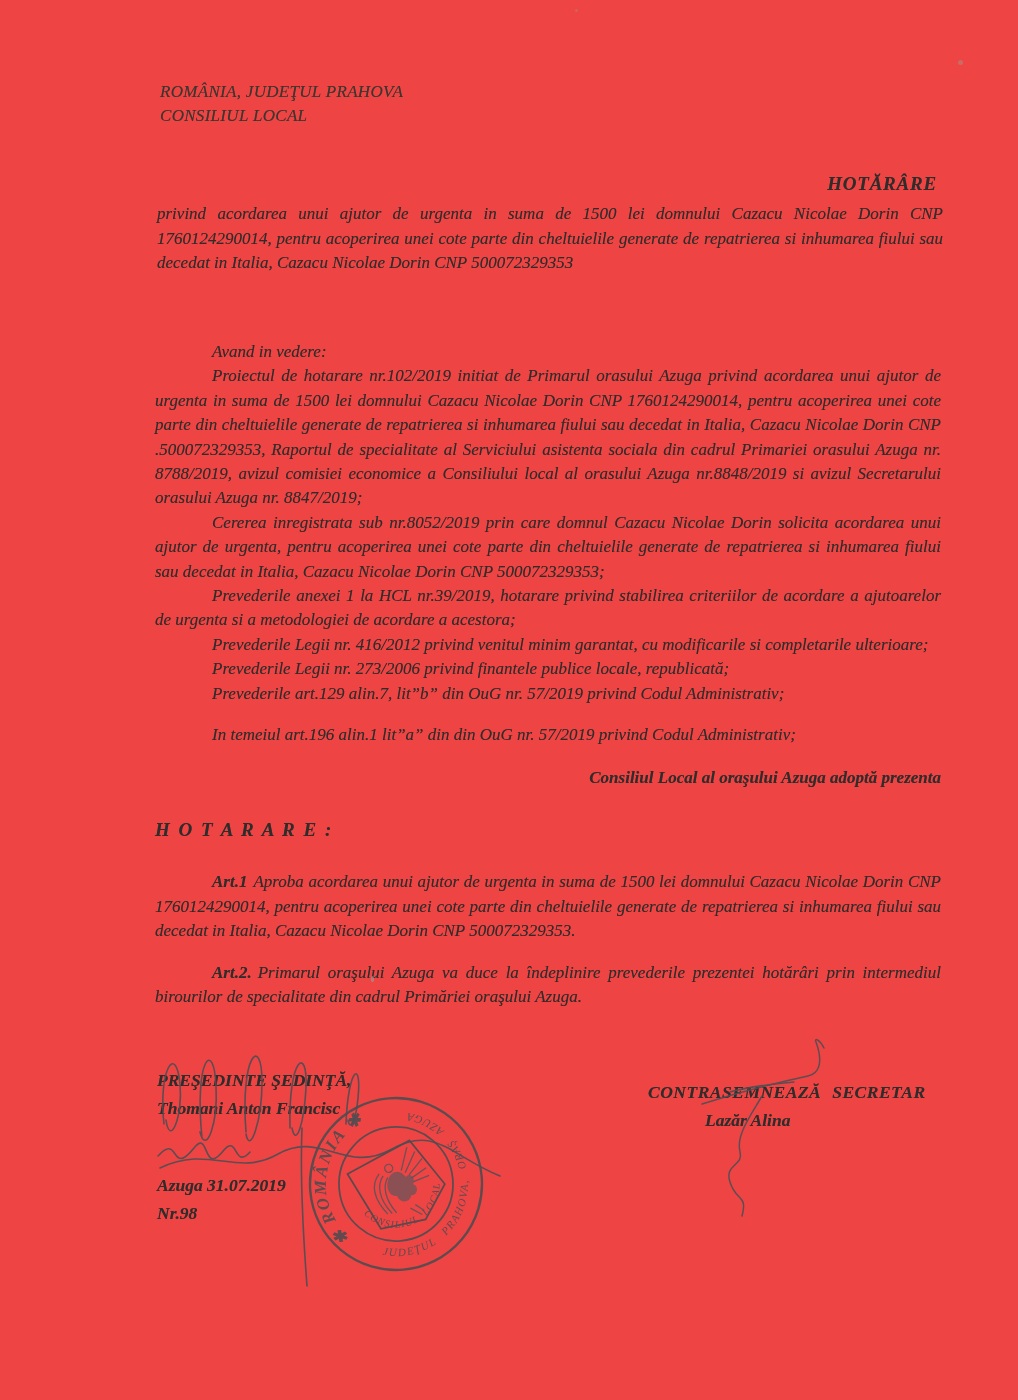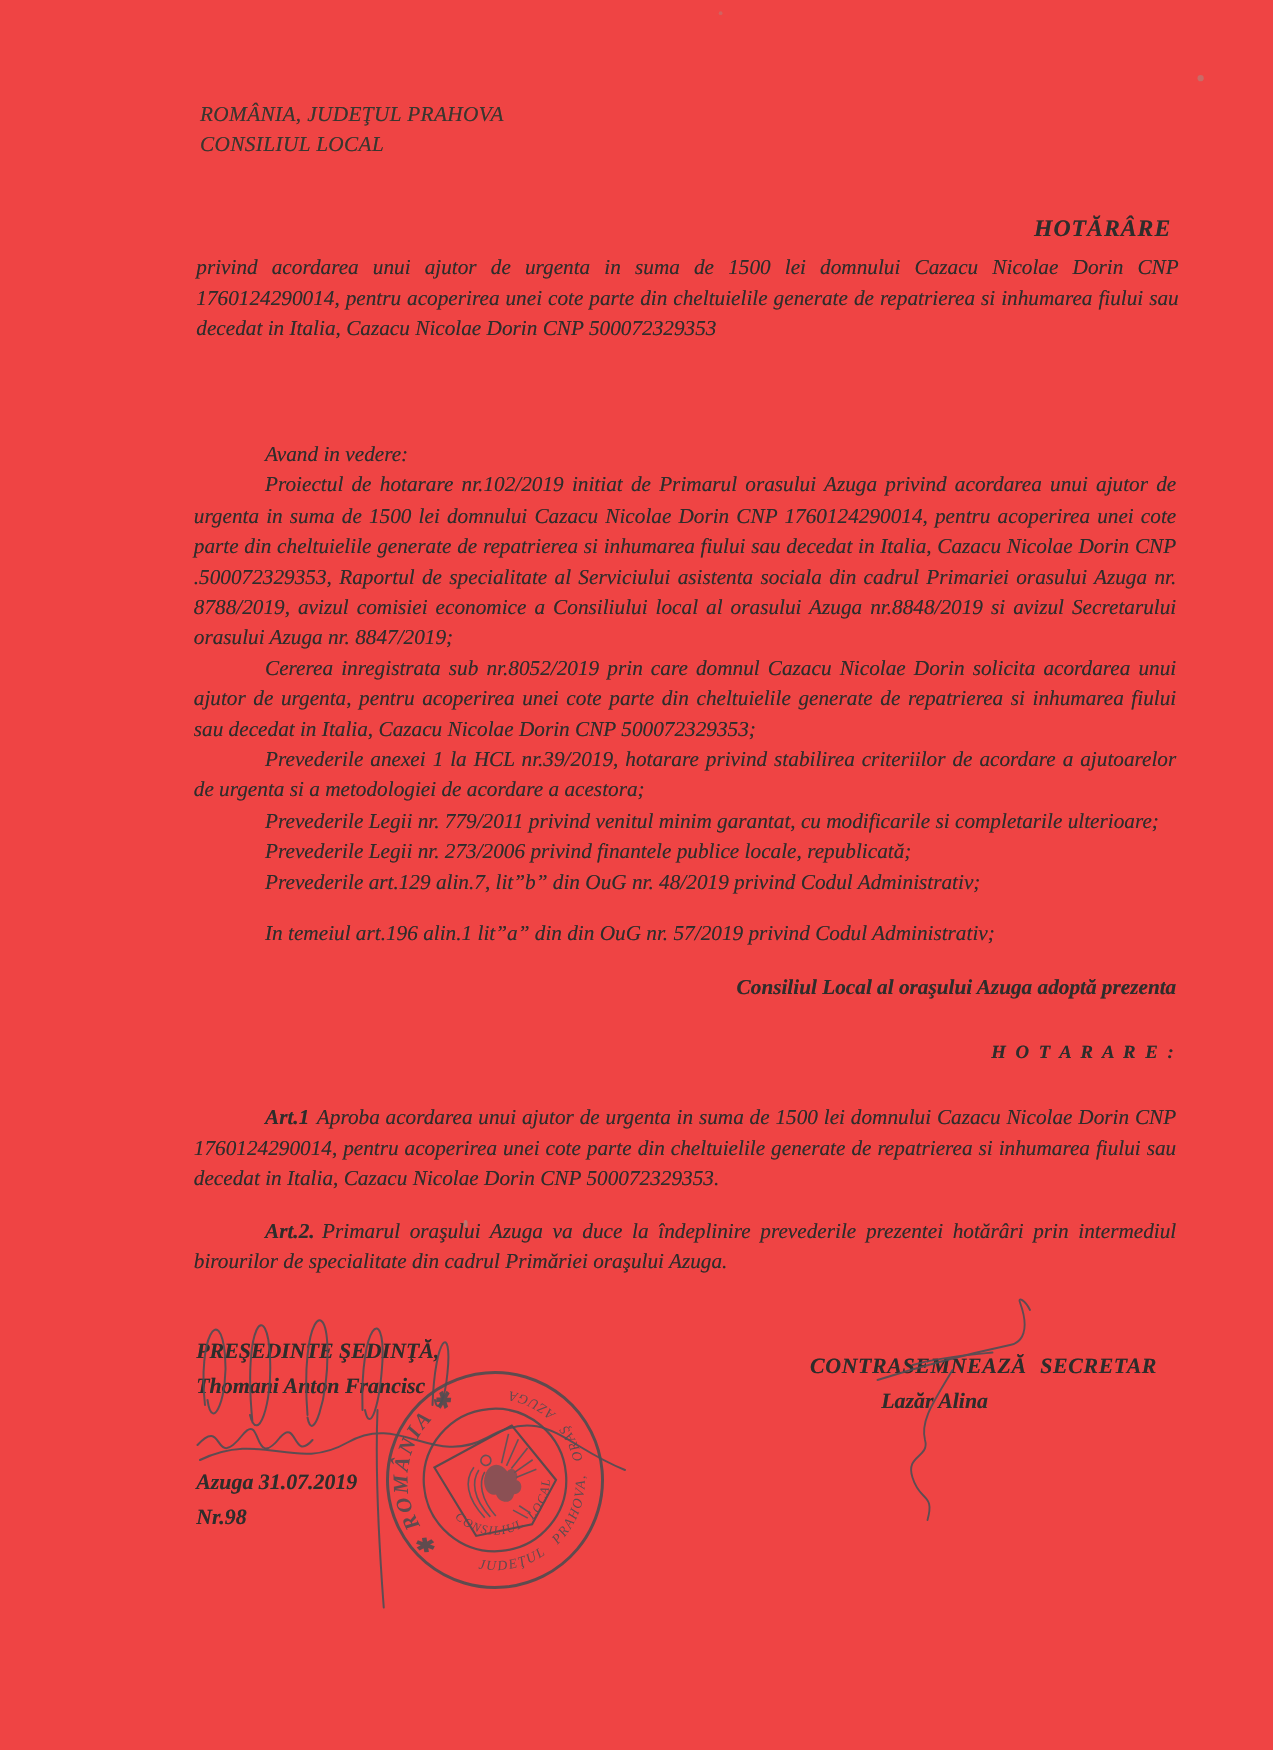--- a/index.html
+++ b/index.html
@@ -23,32 +23,32 @@
   }
   .doc-title{
     position:absolute;left:155px;top:173px;width:782px;
     text-align:right;font-weight:bold;font-size:19px;letter-spacing:.8px;
   }
   .subtitle{
     position:absolute;left:157px;top:202px;width:786px;
     font-size:17px;line-height:24.6px;text-align:justify;margin:0;
   }
   .body-block{
-    position:absolute;left:155px;top:352px;width:786px;
+    position:absolute;left:155px;top:340px;width:786px;
     font-size:17px;line-height:24.4px;text-align:justify;
   }
   .body-block p{margin:0;text-indent:57px;}
   .legal-basis{margin-top:17px !important;}
   .adoption{
     margin-top:18px !important;font-weight:bold;
     text-indent:40px !important;text-align:right;
   }
   .decision-heading{
     margin-top:28px !important;text-indent:0 !important;
-    text-align:right;font-weight:bold;font-size:15px;letter-spacing:2px;
+    text-align:left;font-weight:bold;font-size:19px;letter-spacing:2px;
   }
   .art1{margin-top:28px !important;}
   .art2{margin-top:17px !important;}
   .art-label{font-weight:bold;margin-right:6px;}
 
   .sig-left{
     position:absolute;left:157px;top:1066px;
     font-weight:bold;font-size:17.5px;line-height:28px;
   }
   .sig-left .date-line{margin-top:49px;}
@@ -78,23 +78,23 @@
 
   <div class="doc-title soft">HOTĂRÂRE</div>
 
   <p class="subtitle soft">privind acordarea unui ajutor de urgenta in suma de 1500 lei  domnului Cazacu Nicolae Dorin CNP 1760124290014, pentru acoperirea unei cote parte din cheltuielile generate de repatrierea si inhumarea fiului sau decedat in Italia, Cazacu Nicolae Dorin CNP 500072329353</p>
 
   <div class="body-block soft">
     <p>Avand in vedere:</p>
     <p>Proiectul de hotarare nr.102/2019 initiat de Primarul orasului Azuga privind acordarea unui ajutor de urgenta in suma de 1500 lei domnului Cazacu Nicolae Dorin CNP 1760124290014, pentru acoperirea unei cote parte din cheltuielile generate de repatrierea si inhumarea fiului sau decedat in Italia, Cazacu Nicolae Dorin CNP .500072329353, Raportul de specialitate al Serviciului asistenta sociala din cadrul Primariei orasului Azuga nr. 8788/2019, avizul comisiei economice a Consiliului local al orasului Azuga nr.8848/2019 si avizul Secretarului orasului Azuga nr. 8847/2019;</p>
     <p>Cererea inregistrata sub nr.8052/2019 prin care domnul Cazacu Nicolae Dorin solicita acordarea unui ajutor de urgenta, pentru acoperirea unei cote parte din cheltuielile generate de repatrierea si inhumarea fiului sau decedat in Italia, Cazacu Nicolae Dorin CNP 500072329353;</p>
     <p>Prevederile anexei 1 la HCL nr.39/2019, hotarare privind stabilirea criteriilor de acordare a ajutoarelor de urgenta si a metodologiei de acordare a acestora;</p>
-    <p>Prevederile Legii nr. 779/2011 privind venitul minim garantat, cu modificarile si completarile ulterioare;</p>
+    <p>Prevederile Legii nr. 416/2012 privind venitul minim garantat, cu modificarile si completarile ulterioare;</p>
     <p>Prevederile Legii nr. 273/2006 privind finantele publice locale, republicată;</p>
-    <p>Prevederile art.129 alin.7, lit”b” din OuG nr. 48/2019 privind Codul Administrativ;</p>
+    <p>Prevederile art.129 alin.7, lit”b” din OuG nr. 57/2019 privind Codul Administrativ;</p>
     <p class="legal-basis">In temeiul art.196 alin.1 lit”a” din din OuG nr. 57/2019 privind Codul Administrativ;</p>
     <p class="adoption">Consiliul Local al oraşului Azuga adoptă prezenta</p>
     <p class="decision-heading">H O T A R A R E :</p>
     <p class="art1"><span class="art-label">Art.1</span><span>Aproba acordarea unui ajutor de urgenta in suma de 1500 lei domnului Cazacu Nicolae Dorin CNP 1760124290014, pentru acoperirea unei cote parte din cheltuielile generate de repatrierea si inhumarea fiului sau decedat in Italia, Cazacu Nicolae Dorin CNP 500072329353.</span></p>
     <p class="art2"><span class="art-label">Art.2.</span><span>Primarul oraşului Azuga va duce la îndeplinire prevederile prezentei hotărâri prin intermediul birourilor de specialitate din cadrul Primăriei oraşului Azuga.</span></p>
   </div>
 
   <div class="sig-left soft">
     <div>PREŞEDINTE ŞEDINŢĂ,</div>
     <div>Thomani Anton Francisc</div>

